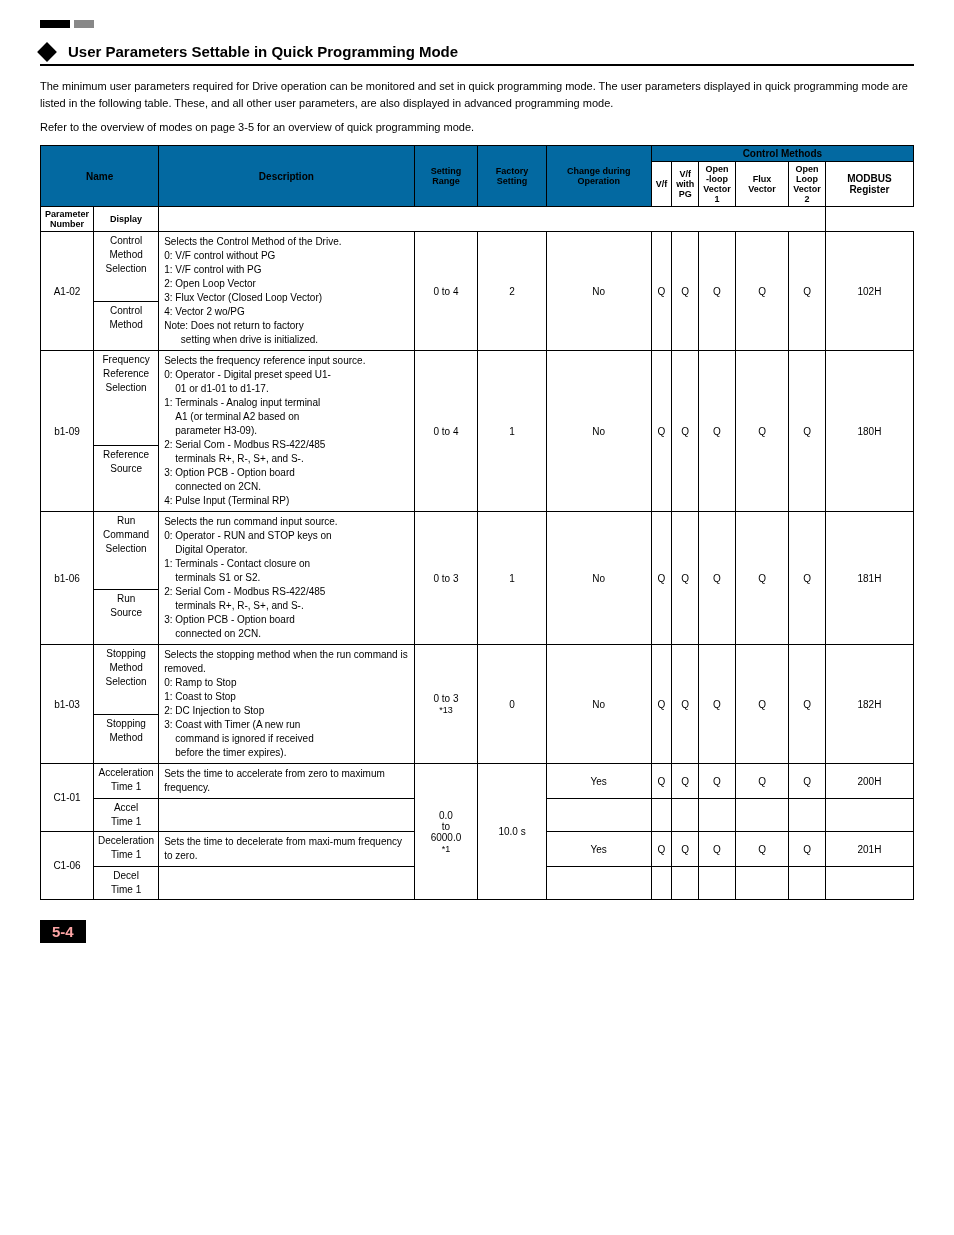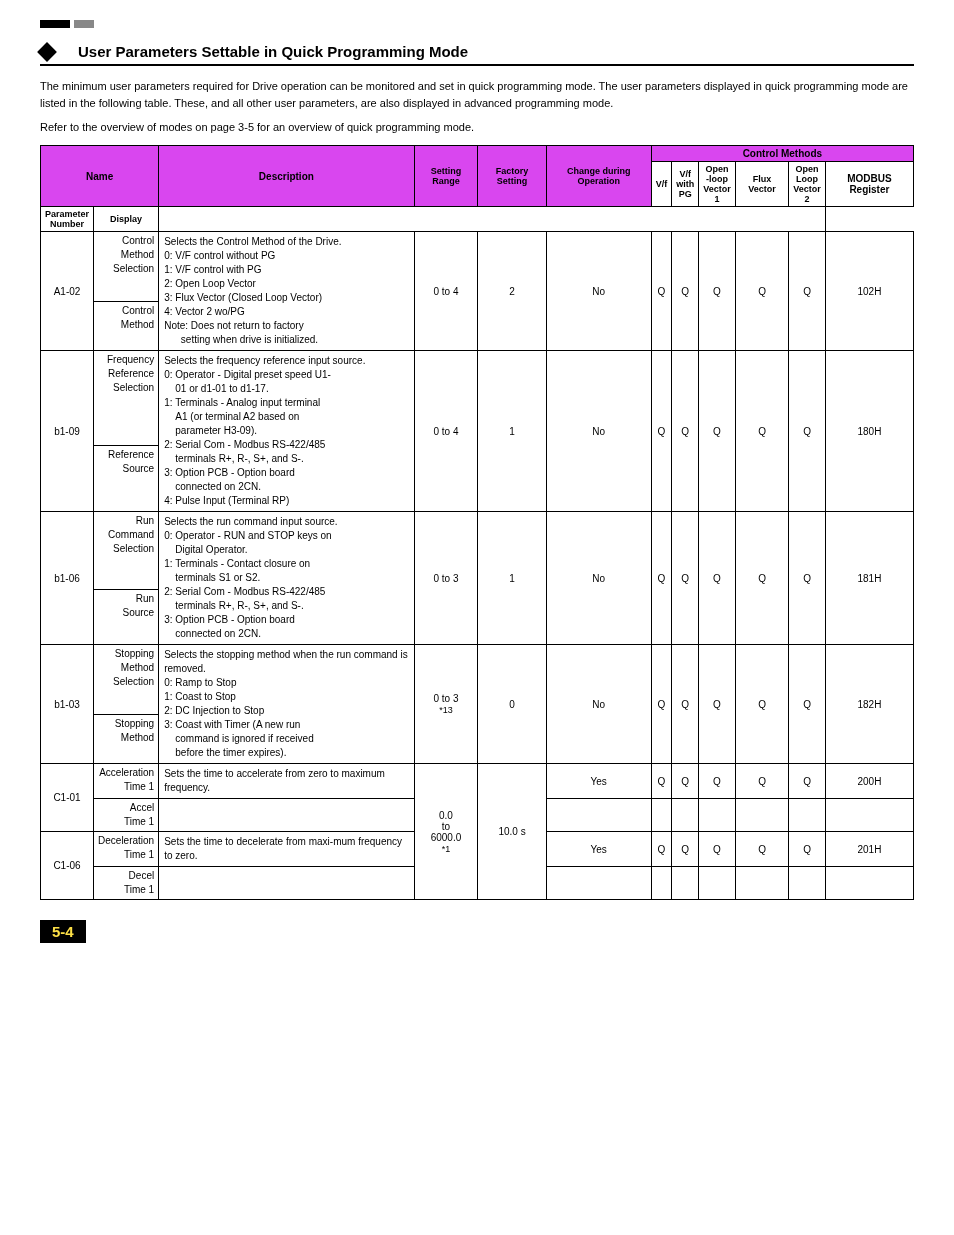--- a/index.html
+++ b/index.html
@@ -13,21 +13,21 @@
       padding: 20px 40px 40px 40px;
     }
     .section-title {
       font-size: 15px;
       font-weight: bold;
       border-bottom: 2px solid #000;
       padding-bottom: 4px;
       margin-bottom: 12px;
       display: flex;
       align-items: center;
-      gap: 20px;
+      gap: 10px;
     }
     .diamond {
       display: inline-block;
       width: 14px;
       height: 14px;
       background: #000;
       transform: rotate(45deg);
       margin-right: 4px;
     }
     .intro-text {
@@ -51,27 +51,27 @@
       text-align: center;
     }
     td.desc {
       text-align: left;
       vertical-align: top;
       padding: 3px 5px;
       line-height: 1.4;
       margin-top: 28px;
     }
     td.left {
-      text-align: right;
+      text-align: center;
       vertical-align: top;
       padding: 2px 4px;
       line-height: 1.4;
     }
     .control-methods-header th {
-      background: #d946ef;
+      background: #0369a1;
     }
     .top-accent {
       display: flex;
       gap: 4px;
       margin-bottom: 15px;
     }
     .top-accent-black {
       width: 30px;
       height: 8px;
       background: #000;
@@ -282,14 +282,14 @@
       <td></td>
       <td></td>
       <td></td>
       <td></td>
       <td></td>
     </tr>
   </tbody>
 </table>
 
 <div style="margin-top: 20px; display: flex; align-items: center;">
-  <div style="background:#000; color:#fde047; font-weight:bold; font-size:15px; padding:3px 12px;">5-4</div>
+  <div style="background:#000; color:#fca5a5; font-weight:bold; font-size:15px; padding:3px 12px;">5-4</div>
 </div>
 
 </body></html>

